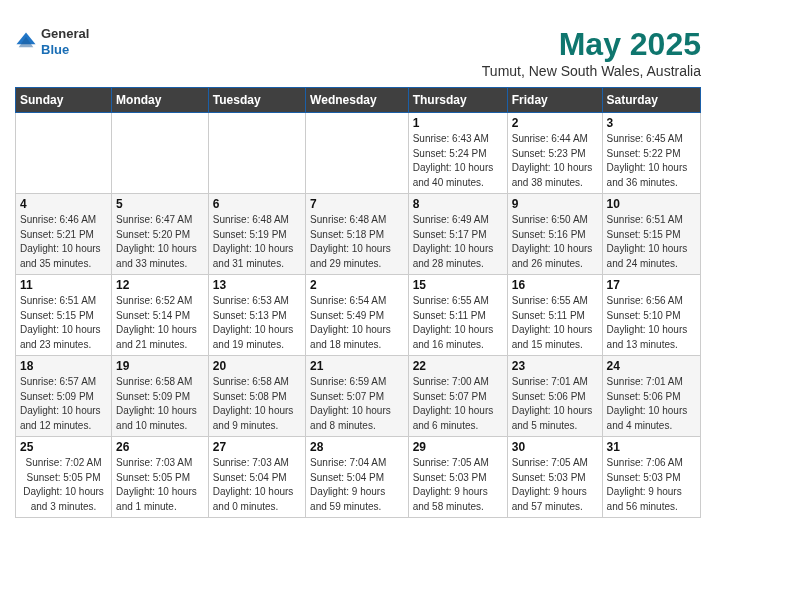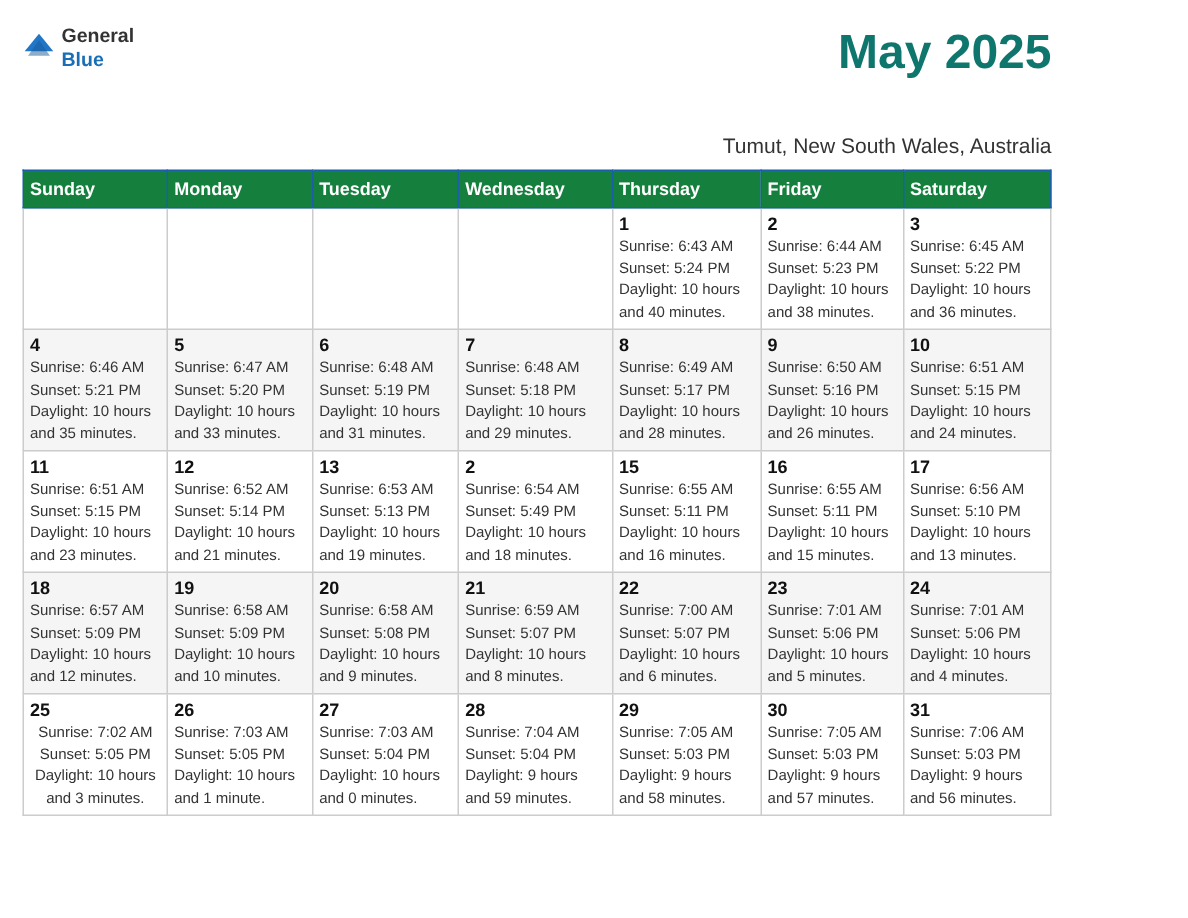--- a/index.html
+++ b/index.html
@@ -7,21 +7,21 @@
       font-family: Arial, sans-serif;
       background: #fff;
       width: 792px;
       height: 612px;
       overflow: hidden;
     }
     .page {
       width: 716px;
       height: 612px;
       background: #fff;
-      padding: 16px 15px;
+      padding: 26px 15px;
     }
     .header {
       display: flex;
       align-items: flex-start;
       justify-content: space-between;
       margin-bottom: 8px;
     }
     .logo {
       display: flex;
       align-items: center;
@@ -44,29 +44,28 @@
       text-align: right;
     }
     .main-title {
       font-size: 32px;
       font-weight: bold;
       color: #0f766e;
     }
     .subtitle {
       font-size: 14px;
       color: #333;
-      margin-top: 36px;
     }
     .calendar {
       width: 100%;
       border-collapse: collapse;
       font-size: 10.5px;
     }
     .calendar thead tr th {
-      background: #15803d;
+      background: #404040;
       color: #fff;
       padding: 5px 4px;
       font-size: 12px;
       font-weight: bold;
       border: 1px solid #1a5fa8;
       text-align: left;
     }
     .calendar tbody tr td {
       border: 1px solid #ccc;
       vertical-align: top;

